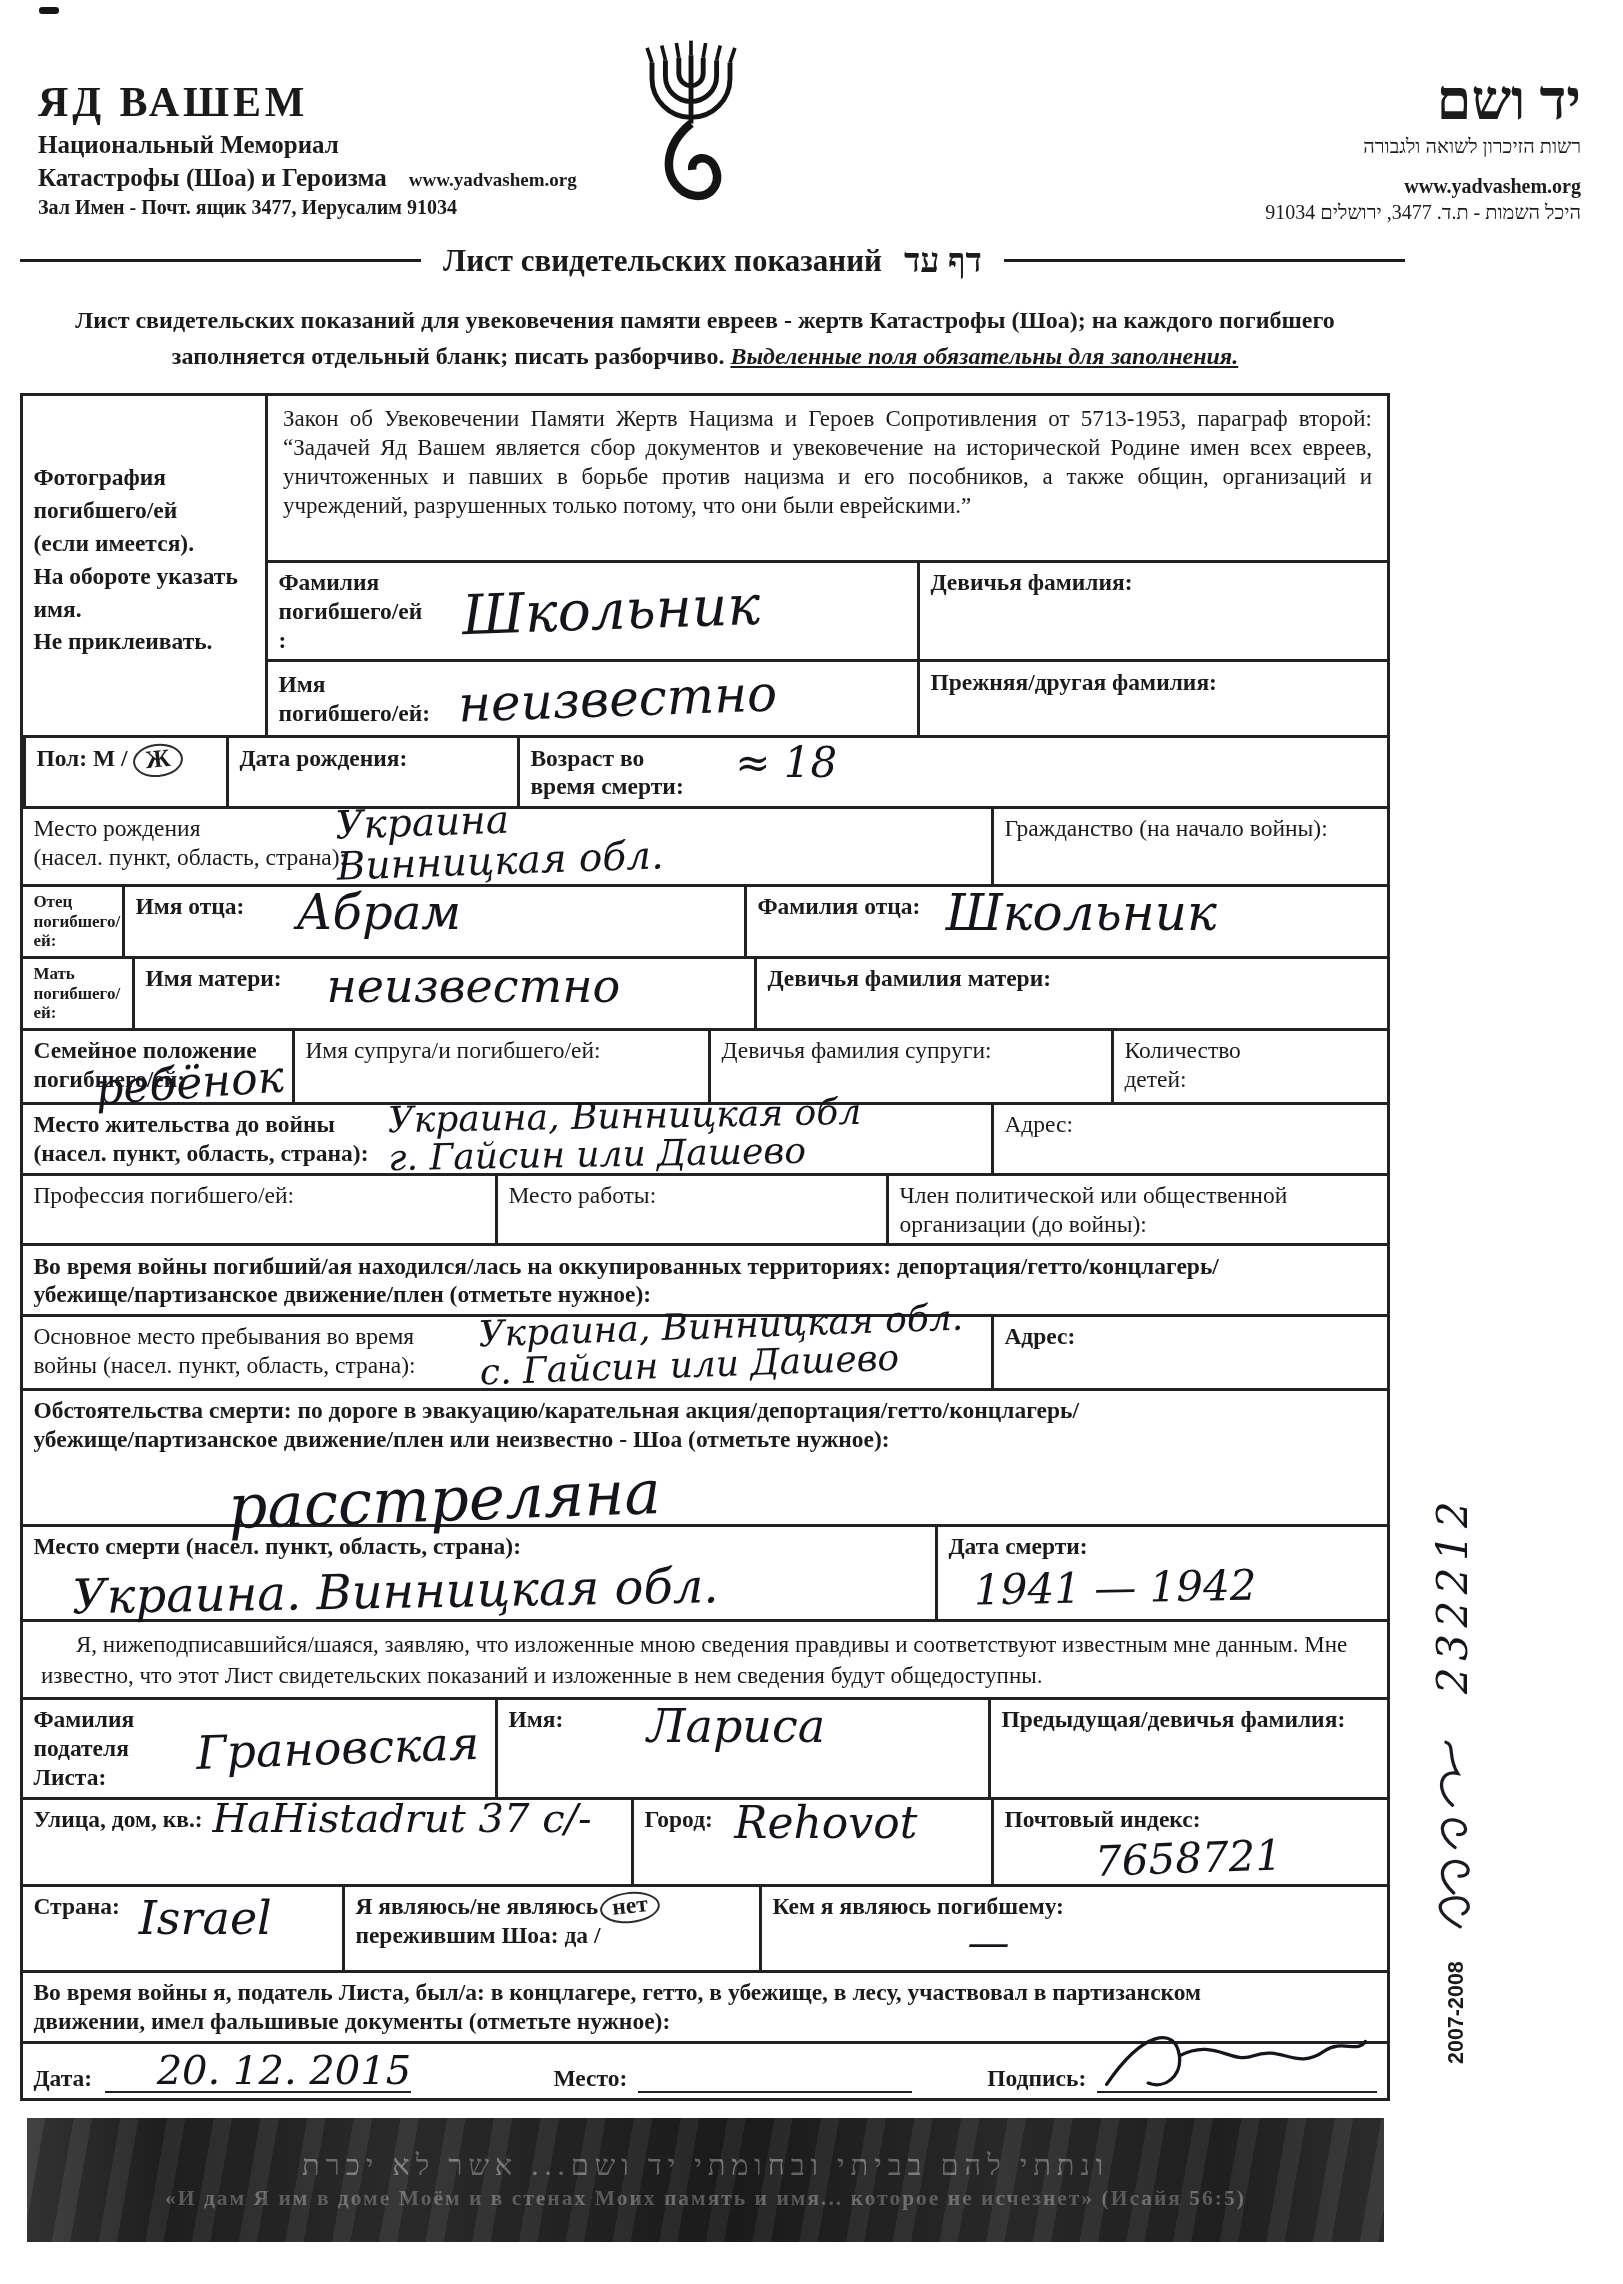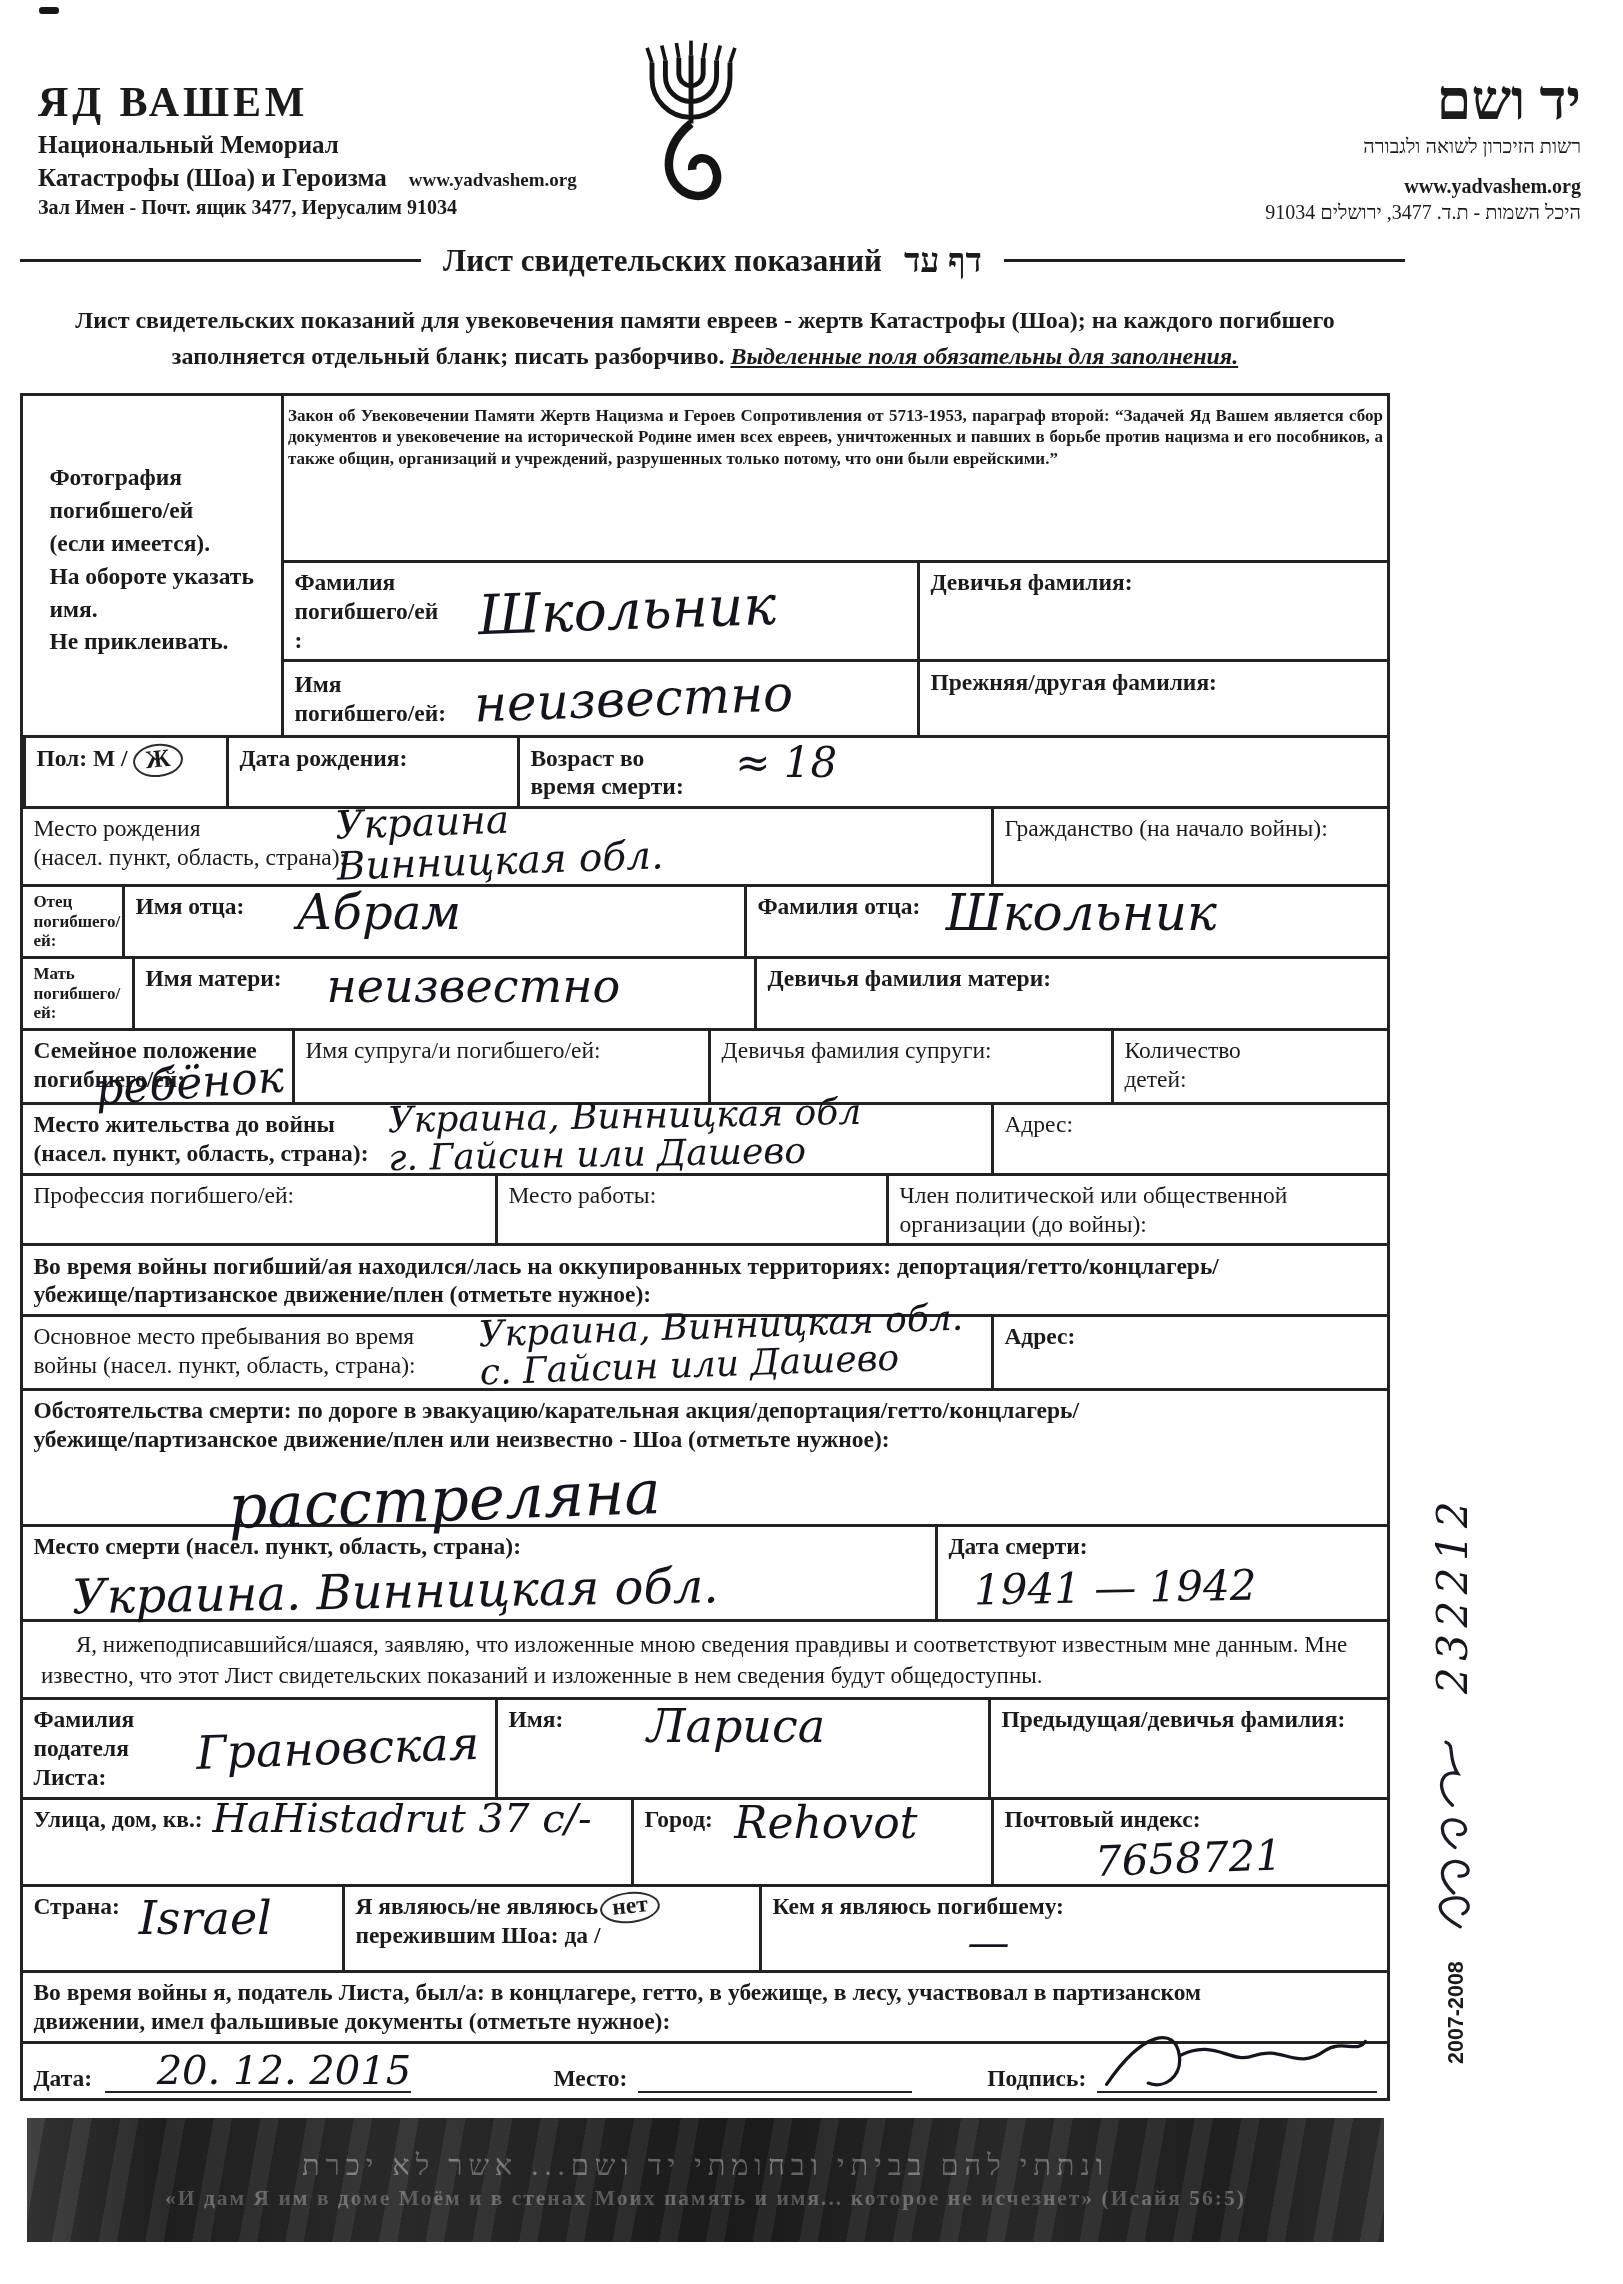--- a/index.html
+++ b/index.html
@@ -38,24 +38,24 @@
   .intro .u { text-decoration:underline; font-style:italic; }
 
   
   .form { margin:19.5px 0 0 20px; width:1370px; border:3.3px solid #222; font-size:23.5px; }
   .r { display:flex; border-top:3.3px solid #222; align-items:stretch; }
   .r.first { border-top:none; }
   .c { border-left:3.3px solid #222; padding:5.2px 10.4px; position:relative; }
   .c.nb { border-left:none; }
   .lbl { font-size:23.5px; line-height:1.22; display:inline-block; vertical-align:top; }
   .sm  { font-size:17px; line-height:1.15; }
-  .photo { width:242px; padding-top:65px;margin-left:16px; }
+  .photo { width:242px; padding-top:65px; }
   .photo .lbl { font-weight:700; line-height:1.4; }
   .rightcol { flex:1; display:flex; flex-direction:column; border-left:3.3px solid #222; }
-  .lawcell { min-height:164px; padding:9px 4px; font-size:17px; font-weight:700;
+  .lawcell { min-height:164px; padding:9px 15px; font-size:23px; font-weight:400;
              line-height:1.26; text-align:justify; }
   .subrow { display:flex; border-top:3.3px solid #222; }
   .subrow .c2 { border-left:3.3px solid #222; width:470px; padding:5.2px 10.4px; }
   .subrow .c1 { flex:1; padding:5.2px 10.4px; display:flex; align-items:center; position:relative; }
 
   
   .hand { font-family:"DejaVu Serif", serif; font-style:italic; color:#14141f; line-height:1.05; }
   .h56{font-size:36px}.h60{font-size:39px}.h62{font-size:40px}.h64{font-size:42px}
   .h68{font-size:44px}.h70{font-size:46px}.h74{font-size:48px}.h76{font-size:50px}
   .h84{font-size:55px}.h94{font-size:61px}

